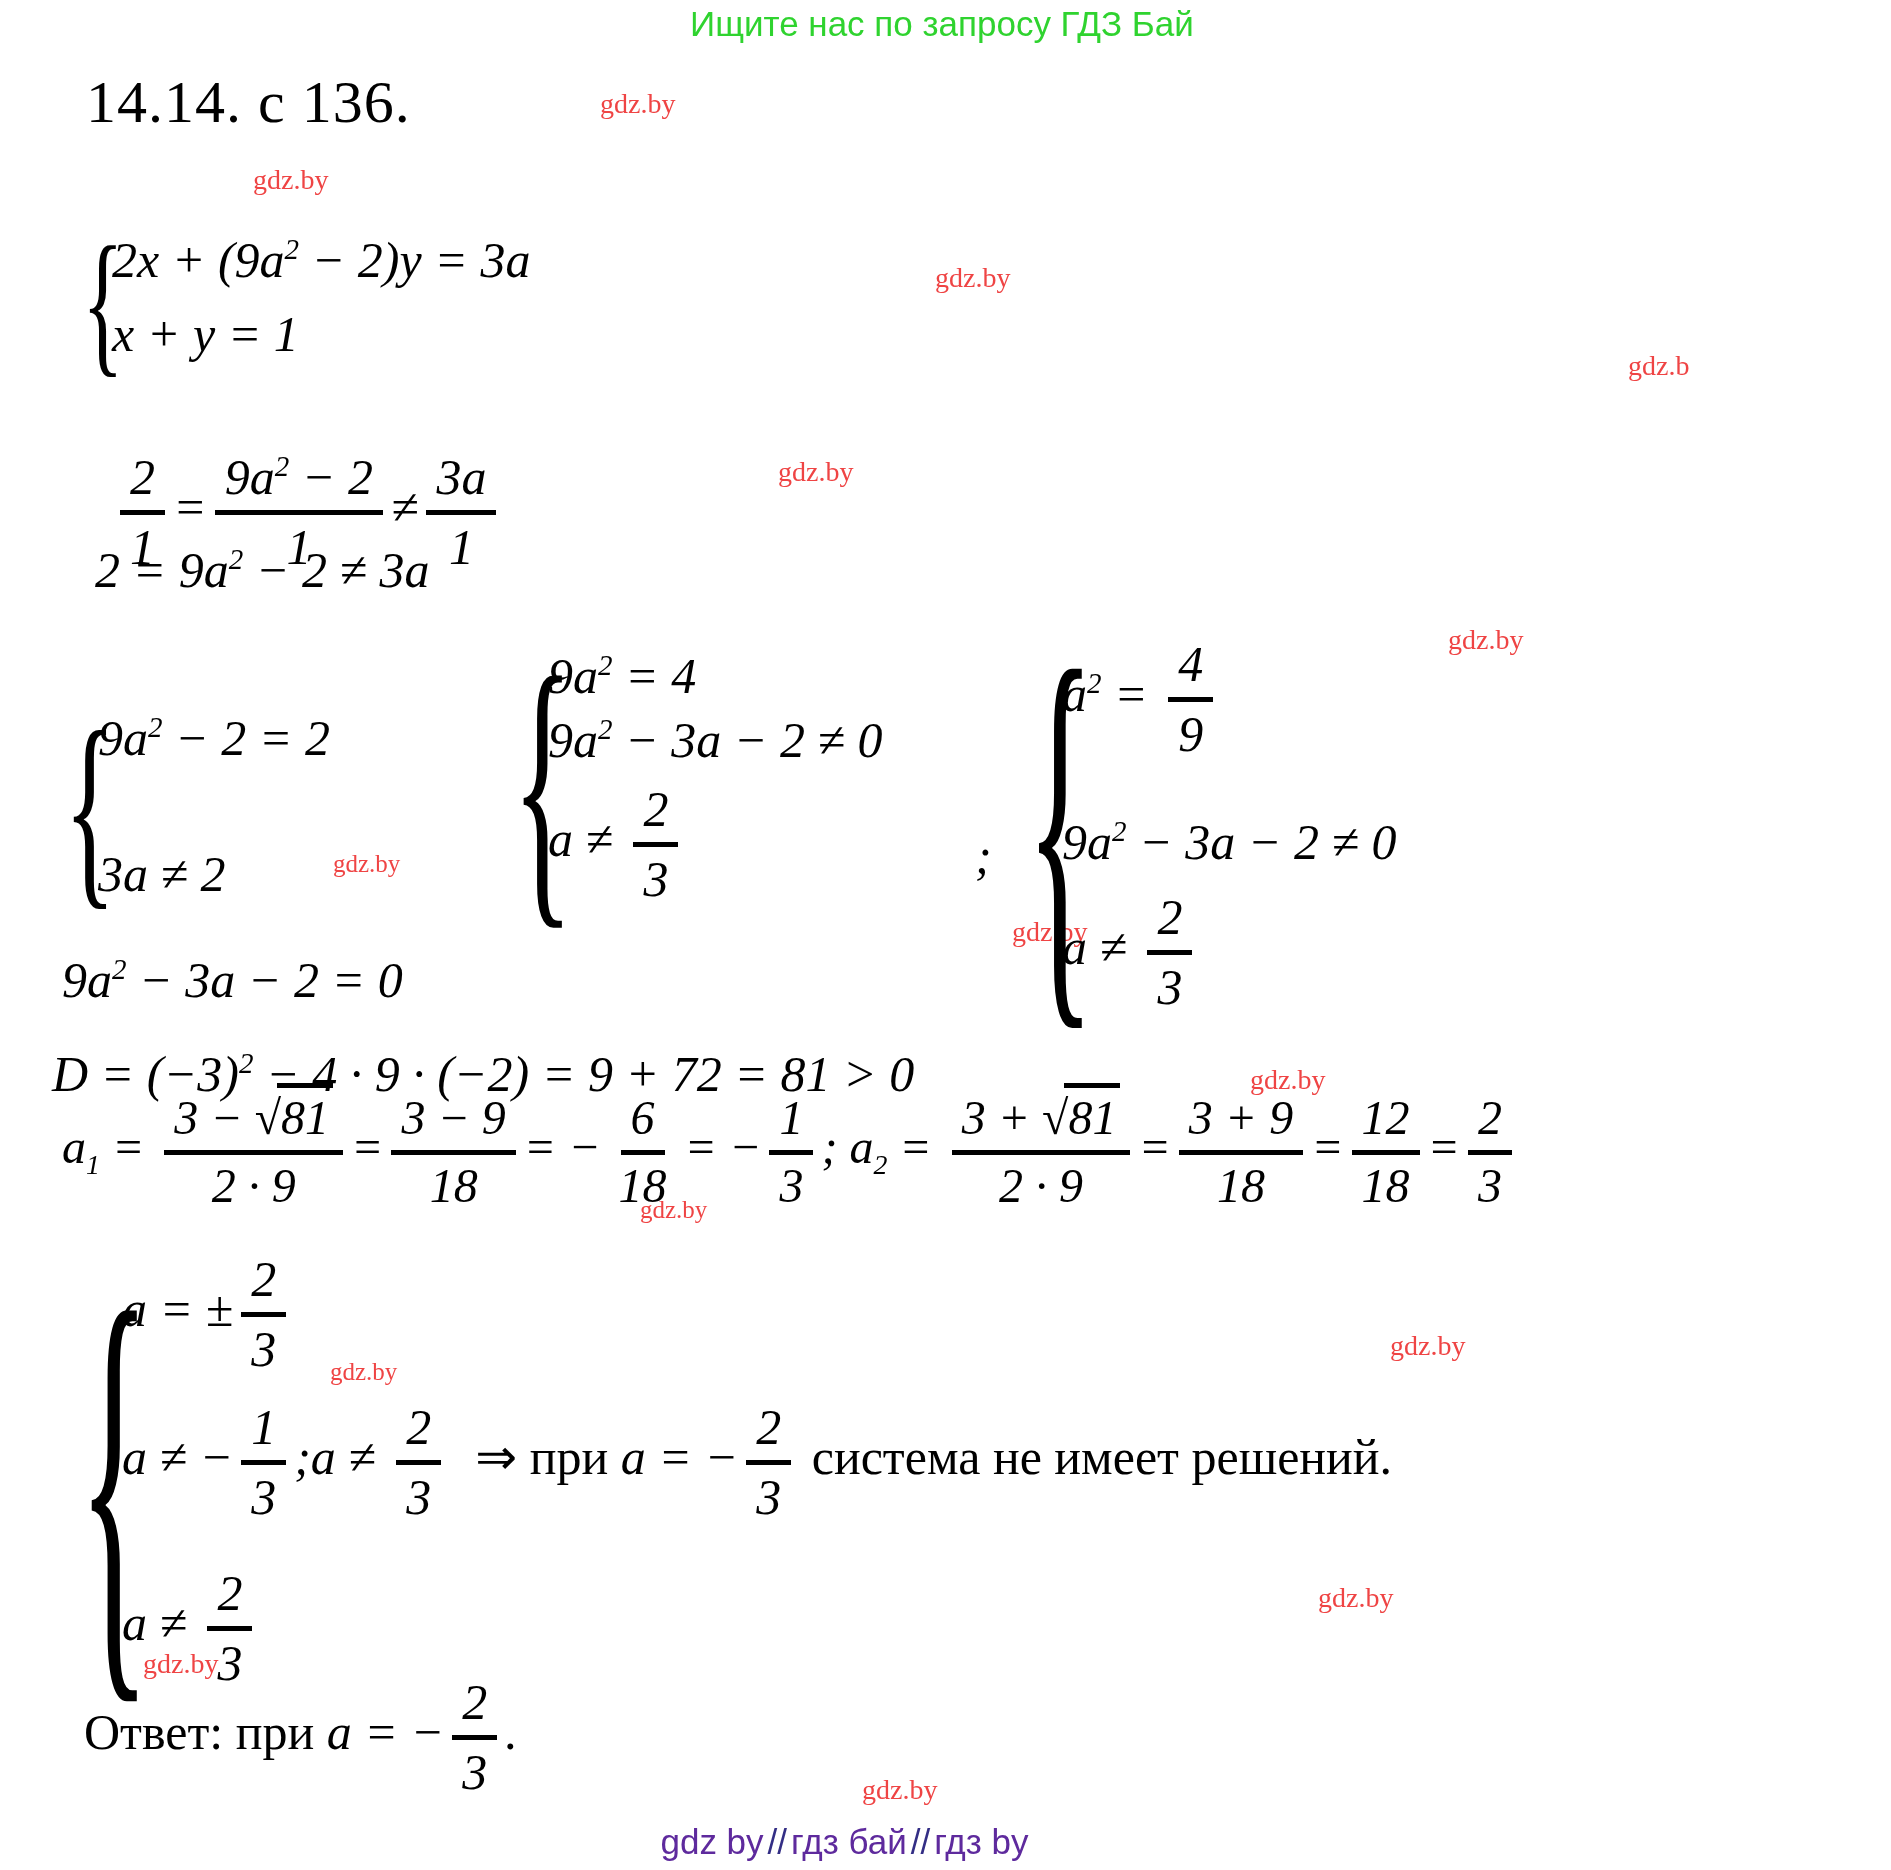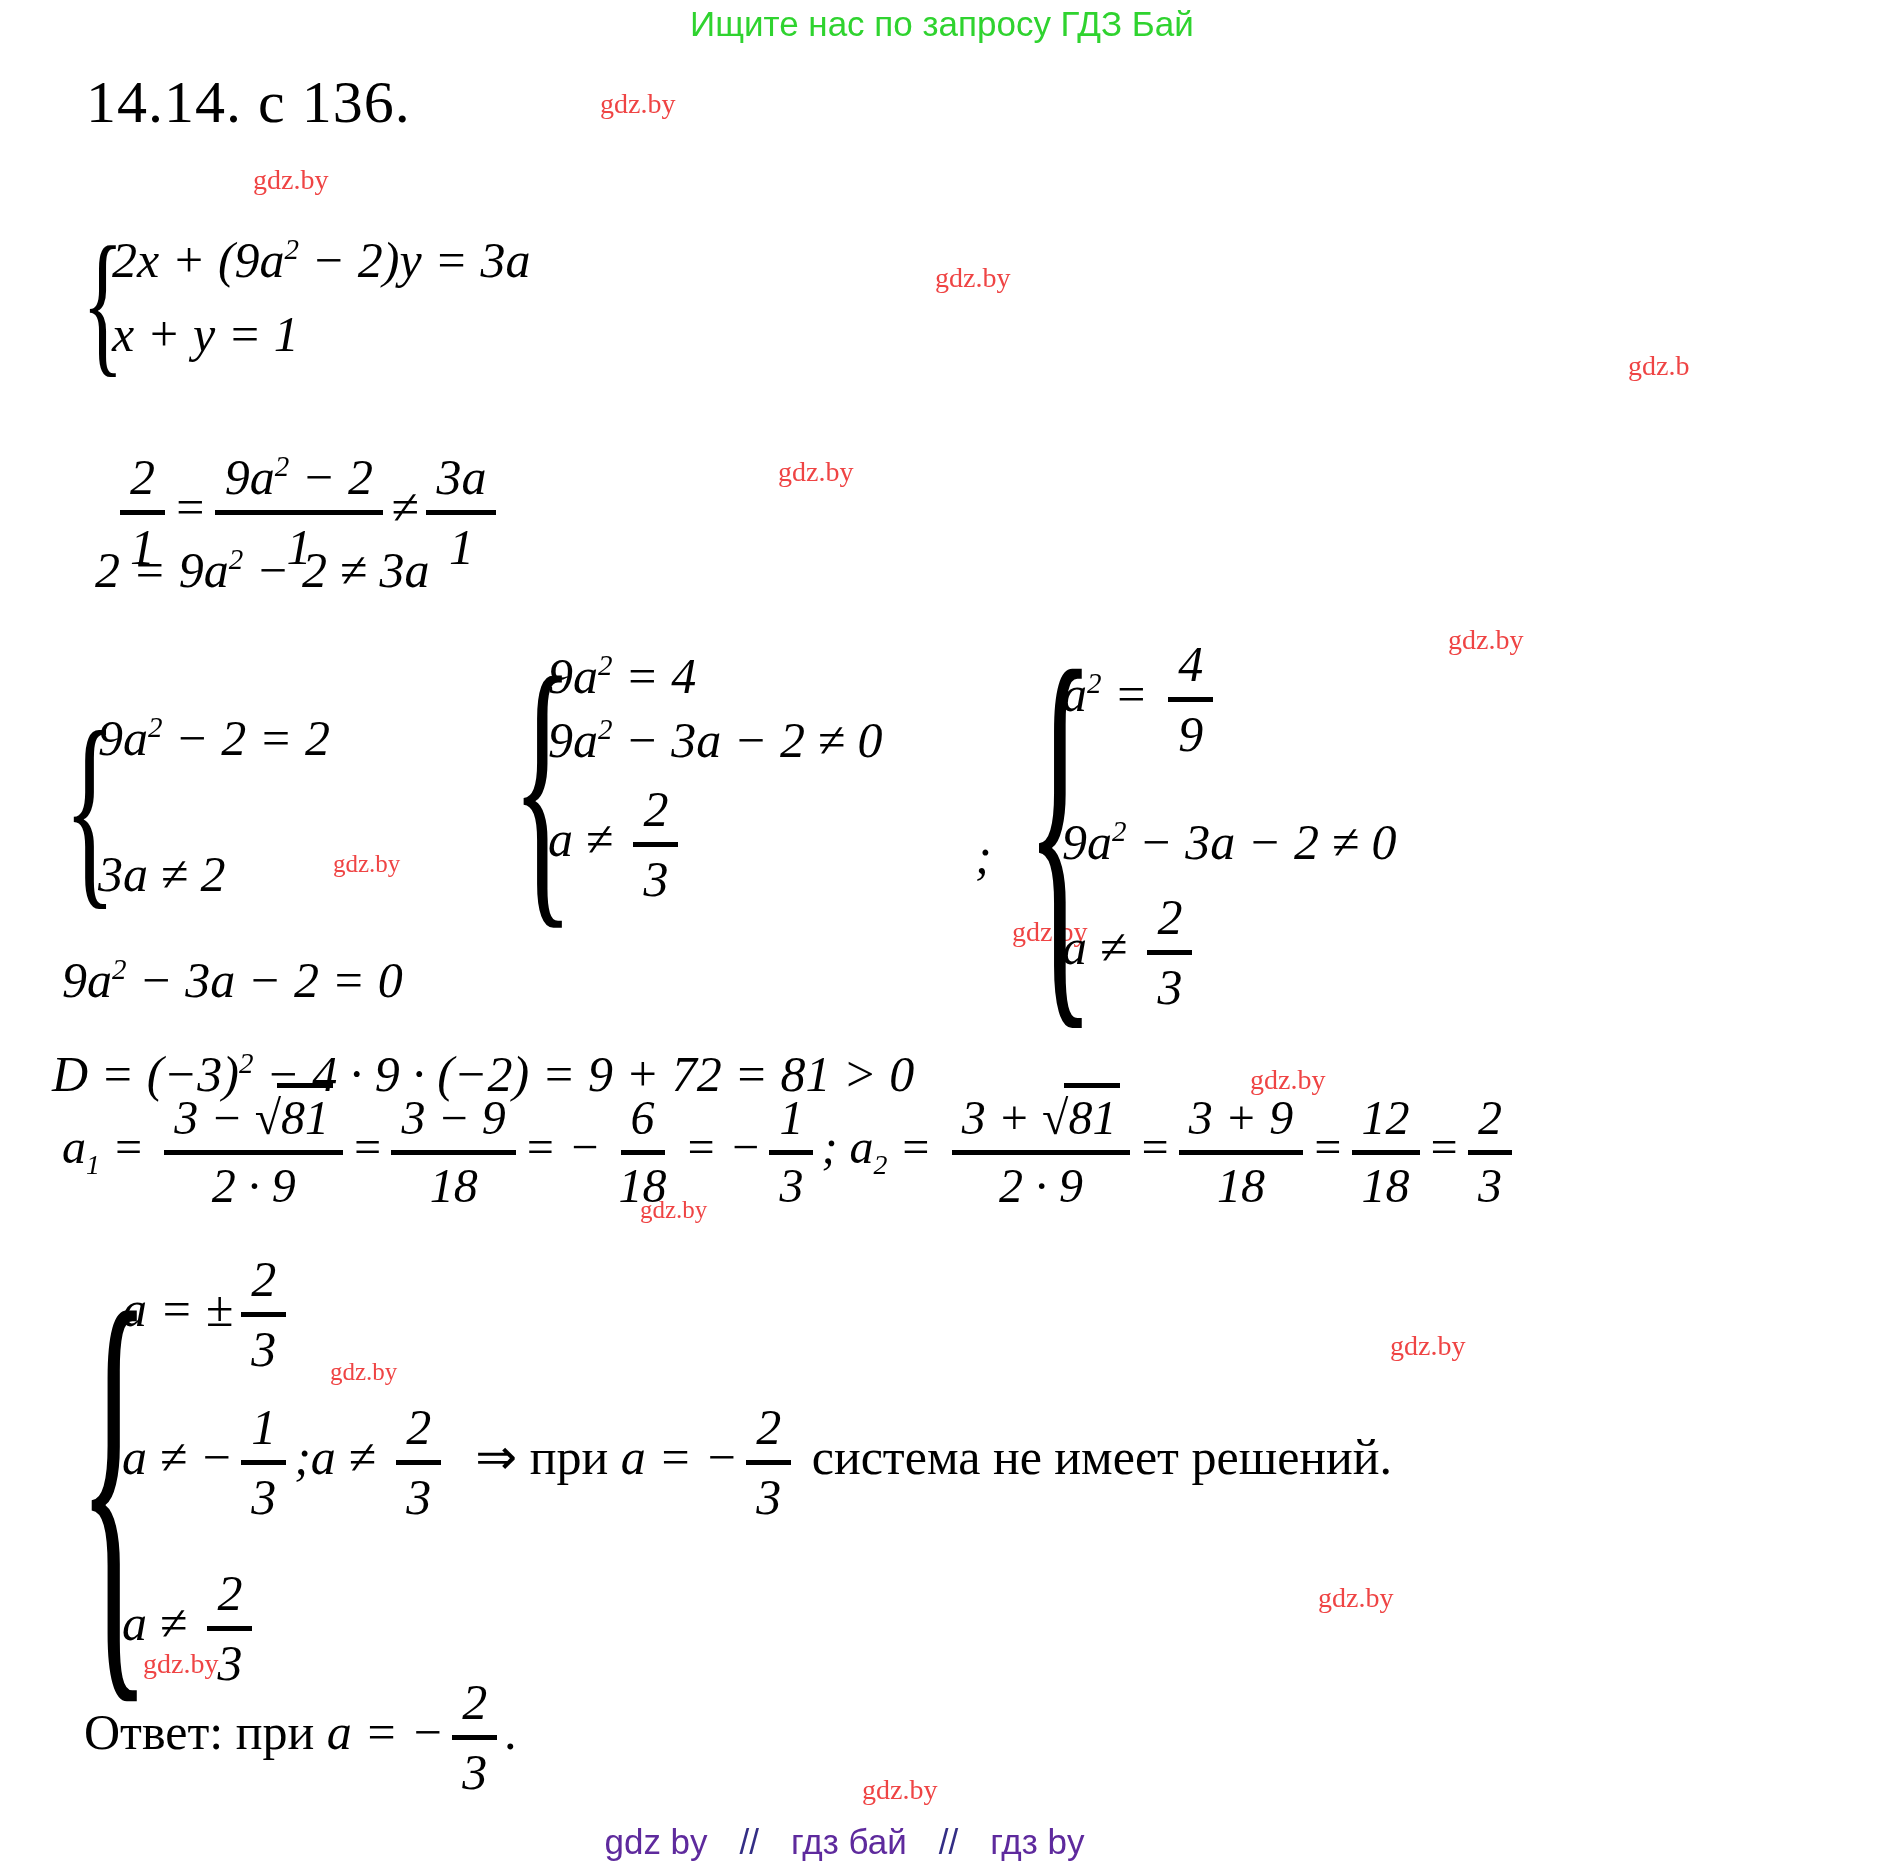--- a/index.html
+++ b/index.html
@@ -18,21 +18,21 @@
   .rm{font-style:normal;}
   .sp{font-size:58%;vertical-align:super;line-height:0;}
   .sb{font-size:58%;vertical-align:sub;line-height:0;}
   .fr{display:inline-flex;flex-direction:column;align-items:center;vertical-align:middle;margin:0 8px;}
   .fr .n{padding:0 10px 7px;border-bottom:5px solid #000;line-height:1.02;white-space:pre;}
   .fr .d{padding:7px 10px 0;line-height:1.02;white-space:pre;}
   .rad{margin-right:-4px;}
   .ovl{border-top:5px solid #000;padding:3px 4px 0;}
   .brc{position:absolute;display:flex;align-items:center;width:60px;overflow:visible;}
   .brc span{line-height:1;font-style:normal;transform-origin:left center;display:inline-block;}
-  #footer{left:0;right:0;top:1822px;display:flex;justify-content:center;gap:32px;
+  #footer{left:0;right:0;top:1822px;display:flex;justify-content:center;gap:4px;
           font-family:"Liberation Sans",sans-serif;font-size:35px;}
   .fw{color:#5e2a9d;} .fs{color:#332e85;}
 </style>
 </head>
 <body>
 
 <div id="page">
 
   <div id="promo" class="abs" style="color:#2fd32f;">Ищите нас по запросу ГДЗ Бай</div>
 

